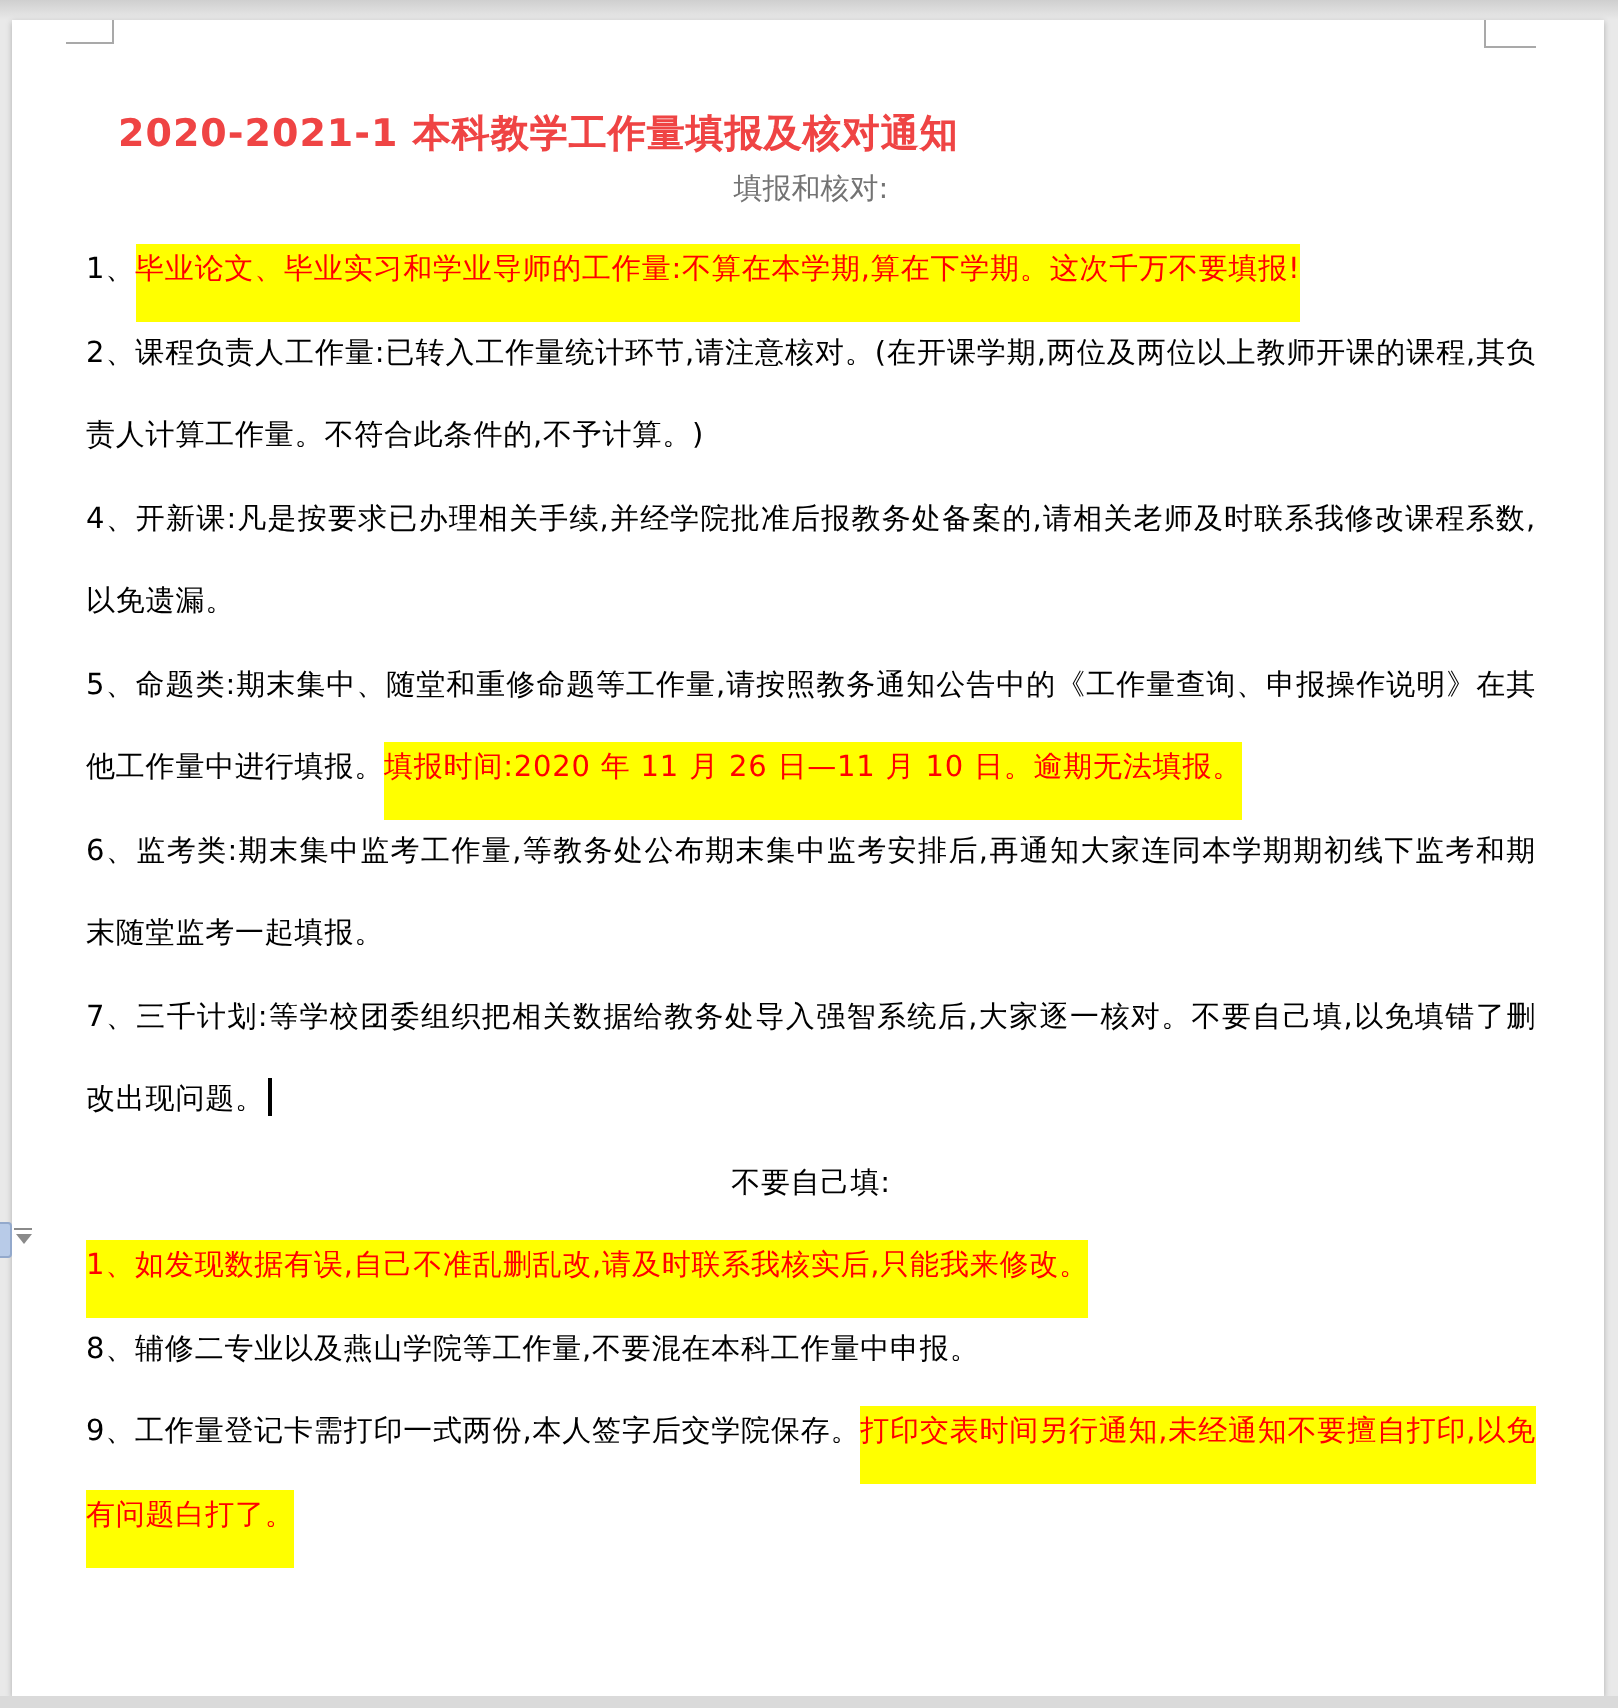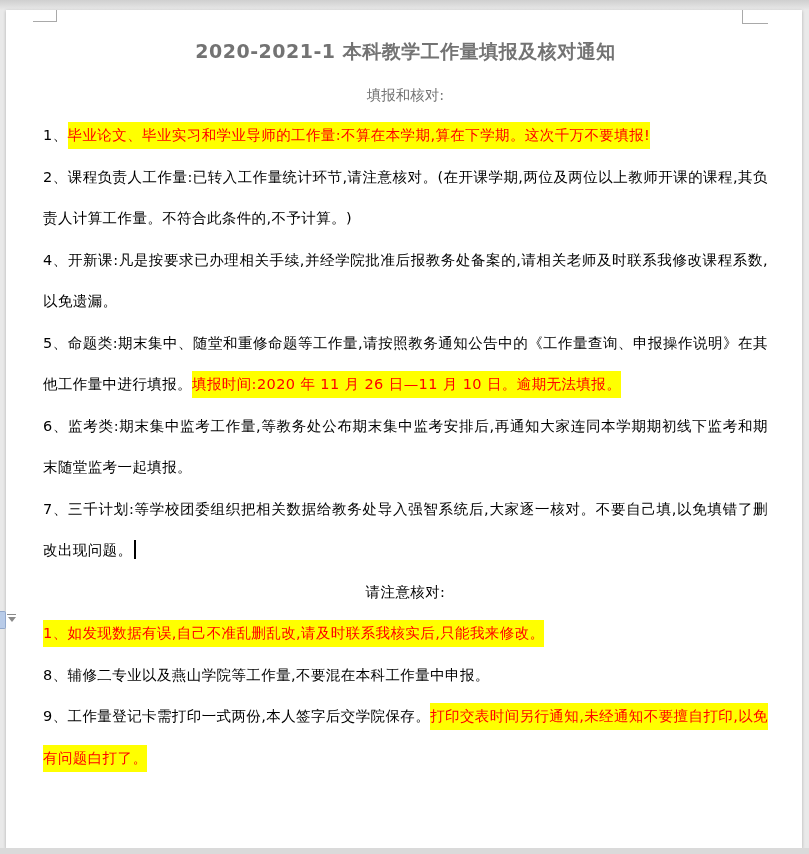--- a/index.html
+++ b/index.html
@@ -19,38 +19,38 @@
   }
   
   .crop{position:absolute;background:#a9a9a9;}
   .crop-l-h{left:33px;top:21px;width:24px;height:1px;}
   .crop-l-v{left:56px;top:10px;width:1px;height:12px;}
   .crop-r-v{left:742px;top:10px;width:1px;height:14px;}
   .crop-r-h{left:742px;top:23px;width:26px;height:1px;}
 
   .doc-title{
     position:absolute;left:37px;top:28px;width:725px;
-    margin:0;text-align:center;
-    font-size:19px;line-height:26px;font-weight:700;color:#737373;
+    margin:16px;text-align:left;
+    font-size:19px;line-height:26px;font-weight:700;color:#ef4444;
     letter-spacing:.5px;white-space:nowrap;
   }
   .sec1-heading{
     position:absolute;left:37px;top:74px;width:725px;
     text-align:center;font-size:14.5px;line-height:22px;color:#737373;
   }
   .flow{
     position:absolute;left:37px;top:105px;width:725px;
     font-size:14.5px;line-height:41.5px;color:#000;
     letter-spacing:.4px;
   }
   .flow p{margin:0;text-align:justify;}
   .flow p.center{text-align:center;}
   .hl{
     background:#ffff00;color:#ff0000;
-    padding:5px 0 6px;
+    padding:5px 0 18px;
     box-decoration-break:clone;-webkit-box-decoration-break:clone;
   }
   .caret{
     display:inline-block;width:2px;height:19px;background:#000;
     vertical-align:-4px;margin-left:2px;
   }
   
   .anchor-chip{
     position:absolute;left:0;top:611px;width:5px;height:16px;
     background:#b8cbe8;border:1px solid #93a9cc;border-left:none;
@@ -98,21 +98,21 @@
 
     <p>
       <span>6、监考类:期末集中监考工作量,等教务处公布期末集中监考安排后,再通知大家连同本学期期初线下监考和期末随堂监考一起填报。</span>
     </p>
 
     <p>
       <span>7、三千计划:等学校团委组织把相关数据给教务处导入强智系统后,大家逐一核对。不要自己填,以免填错了删改出现问题。</span><span class="caret"></span>
     </p>
 
     <p class="center">
-      <span>请注意核对:</span>
+      <span>不要自己填:</span>
     </p>
 
     <p>
       <span class="hl">1、如发现数据有误,自己不准乱删乱改,请及时联系我核实后,只能我来修改。</span>
     </p>
 
     <p>
       <span>8、辅修二专业以及燕山学院等工作量,不要混在本科工作量中申报。</span>
     </p>
 

